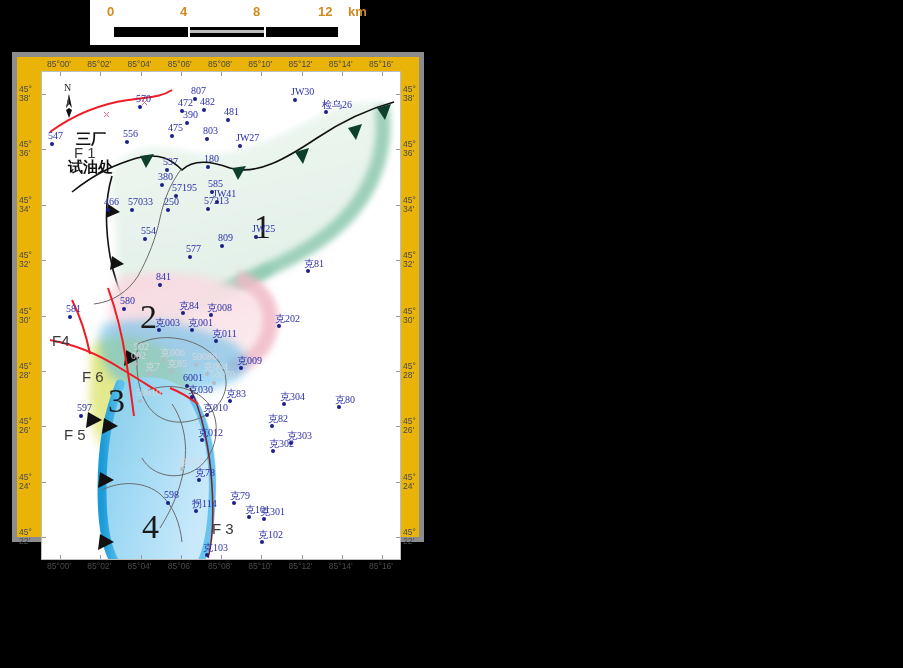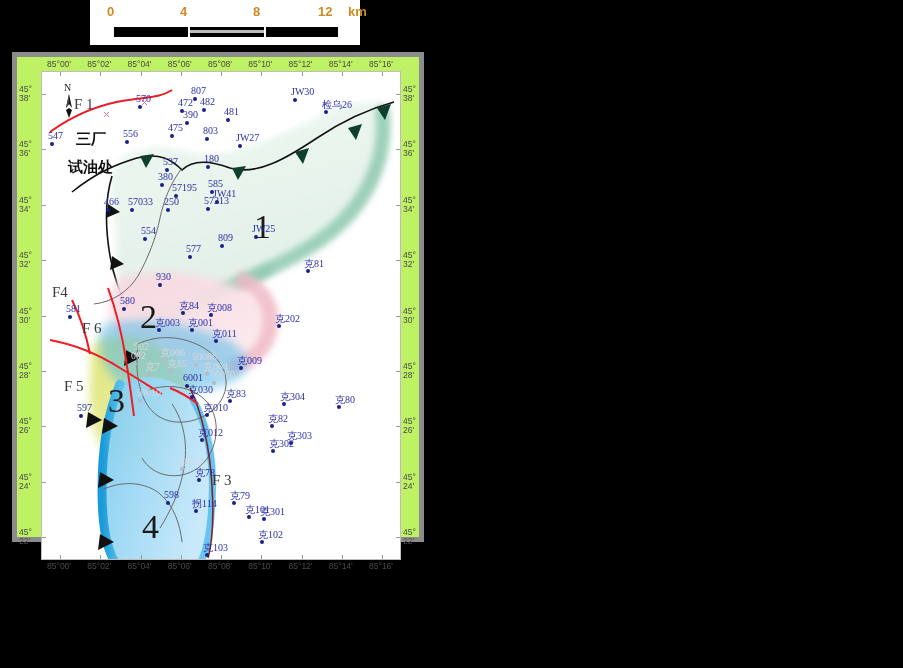--- a/index.html
+++ b/index.html
@@ -20,21 +20,21 @@
   .sb-unit{left:258px !important;color:#d08a20;font-size:12px;}
   #scalebar-bar{
     position:absolute;left:22px;top:27px;width:228px;height:10px;background:#000;
   }
   #scalebar-bar .tick{position:absolute;top:0;width:2px;height:10px;background:#fff;}
   #scalebar-bar .inner{position:absolute;left:78px;top:3px;width:74px;height:3px;background:#bdbdbd;}
 
   
   #map-frame{
     position:absolute;left:12px;top:52px;width:412px;height:490px;
-    background:#bef264;border:5px solid #8c8c8c;box-sizing:border-box;
+    background:#eab308;border:5px solid #8c8c8c;box-sizing:border-box;
   }
   #map-inner{
     position:absolute;left:24px;top:14px;width:358px;height:487px;
     background:#ffffff;border:1px solid #bdbdbd;overflow:hidden;
   }
   
   .lon-label,.lat-label{
     position:absolute;color:#4a4a4a;font-size:8.5px;white-space:nowrap;
     font-family:"Liberation Sans",sans-serif;
   }
@@ -63,21 +63,21 @@
   .well.faded .wlabel{color:#d7d7dd;}
 
   
   .region-num{
     position:absolute;font-size:34px;color:#1a1a1a;font-weight:normal;
     font-family:"Liberation Serif",serif;line-height:34px;
   }
   
   .fault-label{
     position:absolute;font-size:15px;color:#3a3a3a;
-    font-family:Liberation Serif, serif;white-space:nowrap;
+    font-family:Liberation Sans, sans-serif;white-space:nowrap;margin-top:48px;
   }
   
   .cn-text{
     position:absolute;font-size:14px;color:#111;font-weight:bold;
     font-family:"DejaVu Sans",sans-serif;white-space:nowrap;
   }
   .compass{position:absolute;}
   .compass .n{
     position:absolute;left:2px;top:-2px;font-size:10px;color:#222;
     font-family:"Liberation Serif",serif;
@@ -461,21 +461,21 @@
         </div>
         <div class="well" style="left: 212px; top: 163px;">
           <div class="wlabel">JW25</div>
           <div class="dot"></div>
         </div>
         <div class="well" style="left: 264px; top: 197px;">
           <div class="wlabel">克81</div>
           <div class="dot"></div>
         </div>
         <div class="well" style="left: 116px; top: 211px;">
-          <div class="wlabel">930</div>
+          <div class="wlabel">841</div>
           <div class="dot"></div>
         </div>
         <div class="well" style="left: 26px; top: 243px;">
           <div class="wlabel">581</div>
           <div class="dot"></div>
         </div>
         <div class="well" style="left: 80px; top: 235px;">
           <div class="wlabel">580</div>
           <div class="dot"></div>
         </div>

